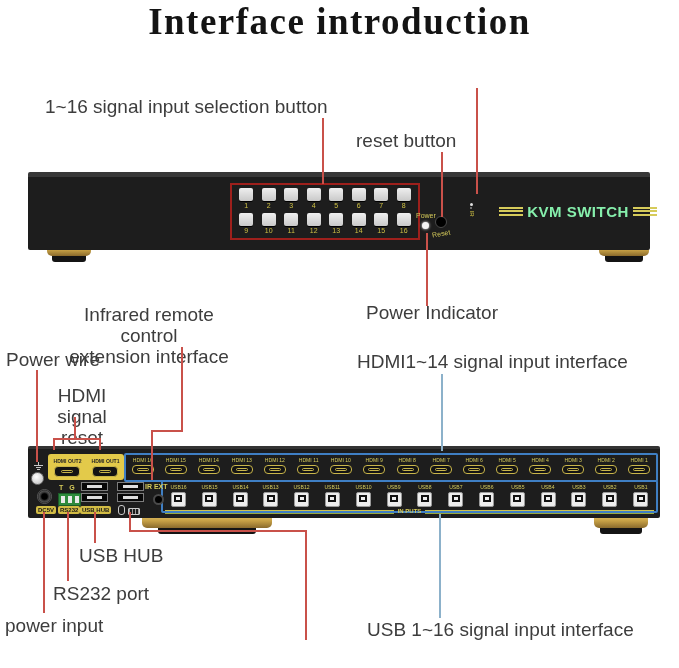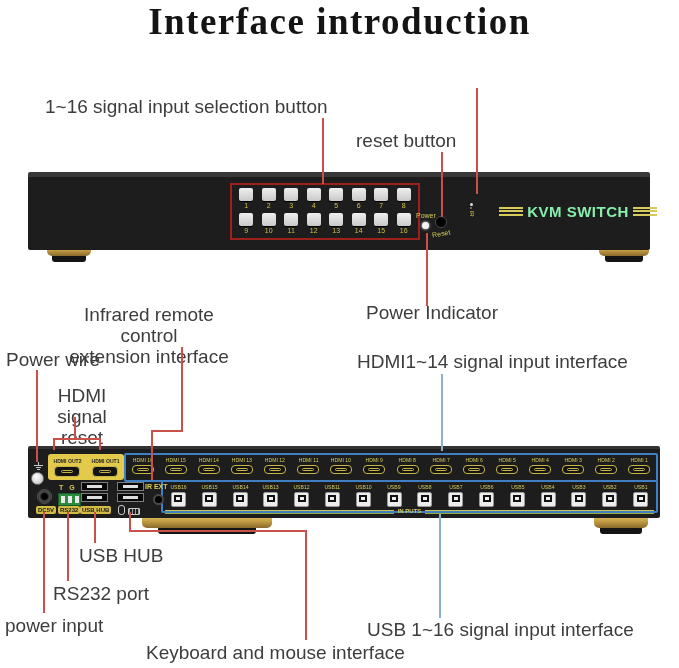--- a/index.html
+++ b/index.html
@@ -118,21 +118,20 @@
   <div class="lbl" style="left:357px;top:351px;">HDMI1~14 signal input interface</div>
   <div class="lbl center" style="left:36px;top:373px;width:92px;margin-top:12px;">
     <span>HDMI signal</span><br>
     <span>reset</span>
   </div>
 
   <div class="lbl" style="left:79px;top:545px;">USB HUB</div>
   <div class="lbl" style="left:53px;top:583px;">RS232 port</div>
   <div class="lbl" style="left:5px;top:615px;">power input</div>
   <div class="lbl" style="left:367px;top:619px;">USB 1~16 signal input interface</div>
-  <div class="lbl" style="left:146px;top:642px;">Keyboard and mouse interface</div>
 
   <div class="cl" style="left:322px;top:118px;width:2px;height:66px;"></div>
   <div class="cl" style="left:441px;top:152px;width:2px;height:65px;"></div>
   <div class="cl" style="left:476px;top:88px;width:2px;height:106px;"></div>
   <div class="cl" style="left:426px;top:233px;width:2px;height:73px;"></div>
   <div class="cl" style="left:36px;top:370px;width:2px;height:92px;"></div>
   <div class="cl" style="left:74px;top:417px;width:2px;height:23px;"></div>
   <div class="cl" style="left:53px;top:438px;width:48px;height:2px;"></div>
   <div class="cl" style="left:53px;top:438px;width:2px;height:12px;"></div>
   <div class="cl" style="left:99px;top:438px;width:2px;height:12px;"></div>

